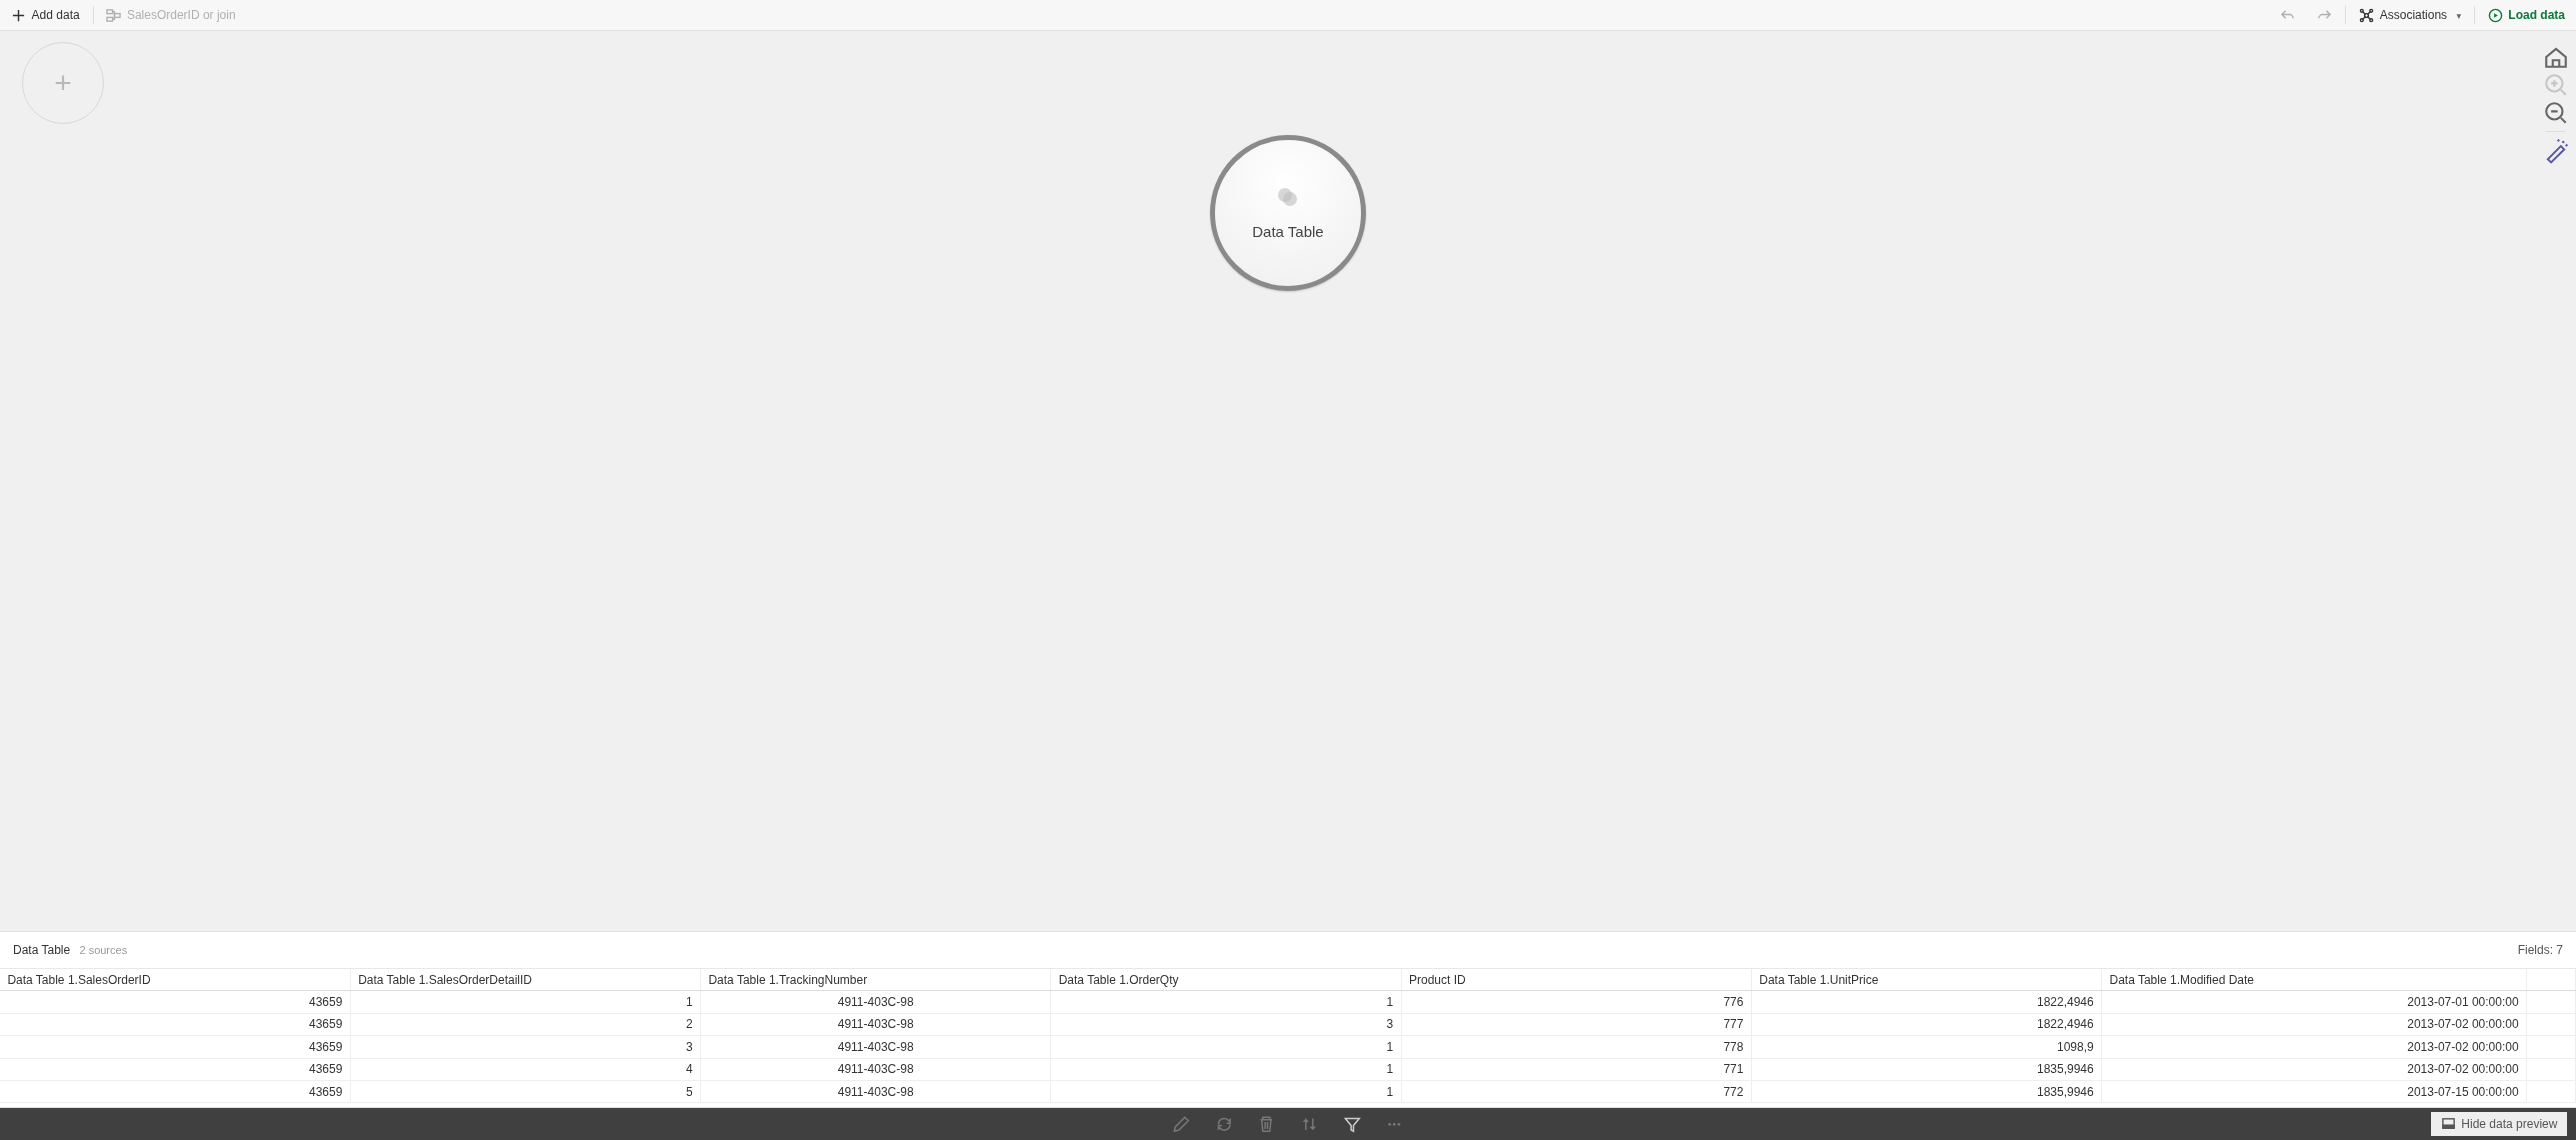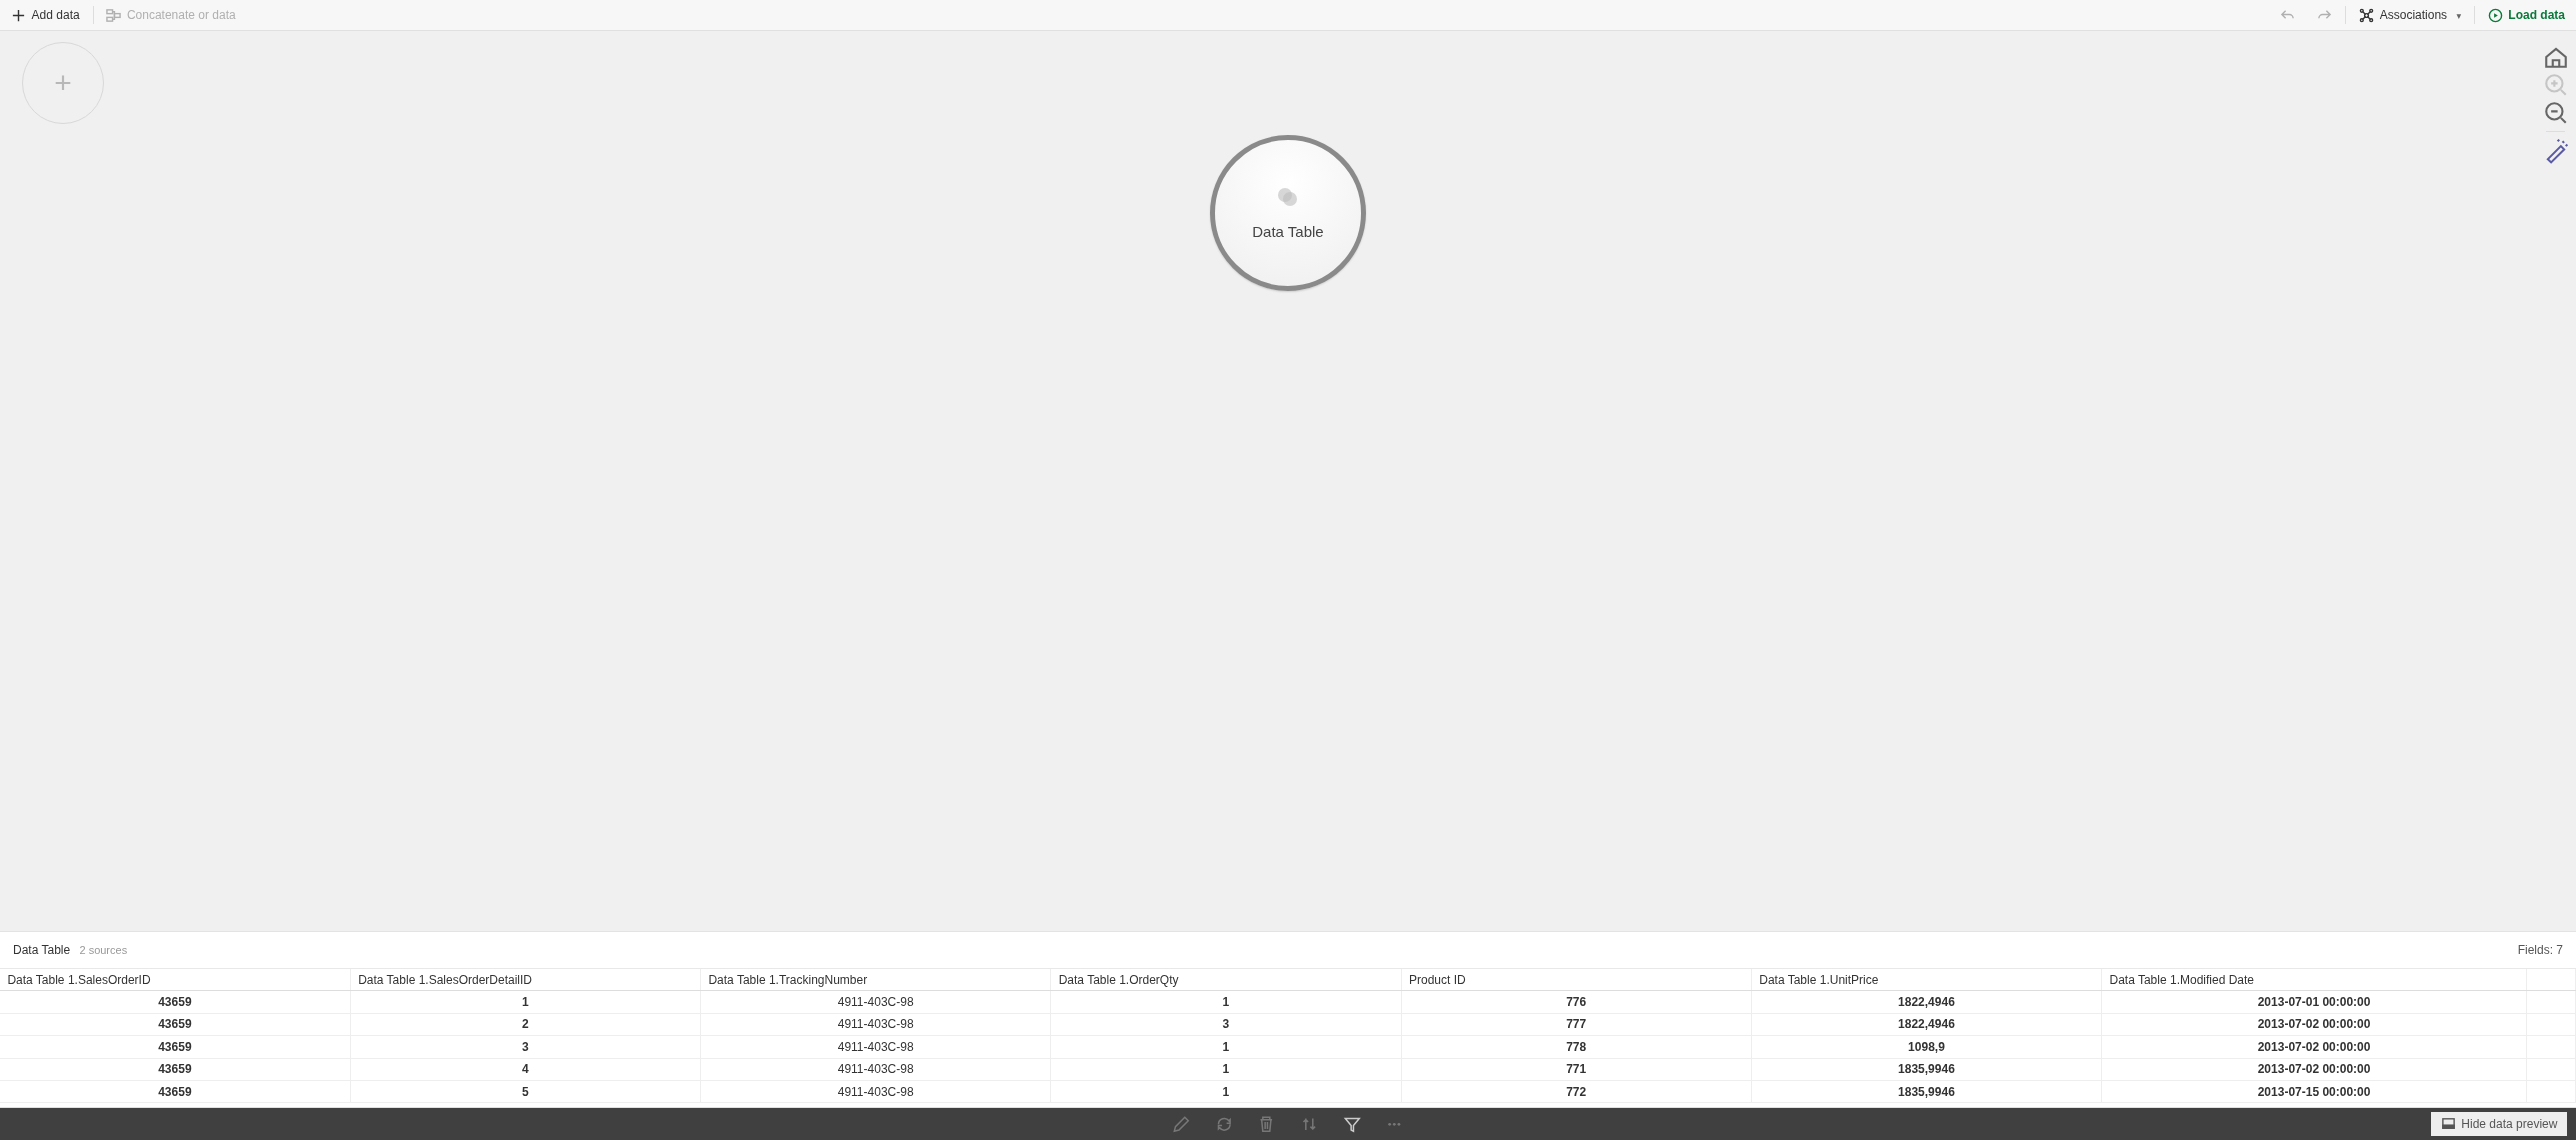--- a/index.html
+++ b/index.html
@@ -65,21 +65,21 @@
   .preview-header .fields { margin-left:auto; color:#555; font-size:12px; }
 
   
   .data-table-wrap { height:139px; overflow:hidden; border-top:0.9px solid #e8e8e8; background:#fff; }
   table.dt { width:100%; border-collapse:collapse; table-layout:fixed; }
   table.dt th, table.dt td {
     border-right:0.9px solid #eee; border-bottom:0.9px solid #eee;
     padding:3.7px 7.4px; font-size:12px; height:21.4px; overflow:hidden; white-space:nowrap; text-overflow:ellipsis;
   }
   table.dt th { text-align:left; font-weight:400; color:#333; background:#fff; border-bottom:0.9px solid #ddd; }
-  table.dt td.num { text-align:center;font-weight:bold; }
+  table.dt td.num { text-align:right; }
   table.dt td.txt { text-align:center; }
 
   
   .bottom-bar {
     height:33px; border-top:0.9px solid #e0e0e0; background:#404040;
     display:flex; align-items:center; justify-content:center; position:relative;
   }
   .bottom-bar .actions { display:flex; gap:24px; }
   .bottom-bar .abtn { width:18.6px; height:18.6px; display:flex; align-items:center; justify-content:center; color:#777; cursor:pointer; }
   .bottom-bar .abtn.disabled { color:#ccc; cursor:default; }
@@ -105,21 +105,21 @@
     <div class="tb-sep"></div>
     <div class="tb-btn disabled">
       <span class="icon">
         <svg viewBox="0 0 16 16">
             <rect x="1" y="2" width="6" height="4"></rect>
             <rect x="1" y="10" width="6" height="4"></rect>
             <rect x="9" y="6" width="6" height="4"></rect>
             <path d="M7 4h2v4M7 12h2V8"></path>
           </svg>
       </span>
-      <span>Concatenate or data</span>
+      <span>SalesOrderID or join</span>
     </div>
   </div>
   <div class="toolbar-right">
     <div class="tb-btn disabled">
       <span class="icon">
           <svg viewBox="0 0 16 16">
             <path d="M6 3 2 7l4 4M2 7h8a4 4 0 0 1 4 4"></path>
           </svg>
         </span>
     </div>

